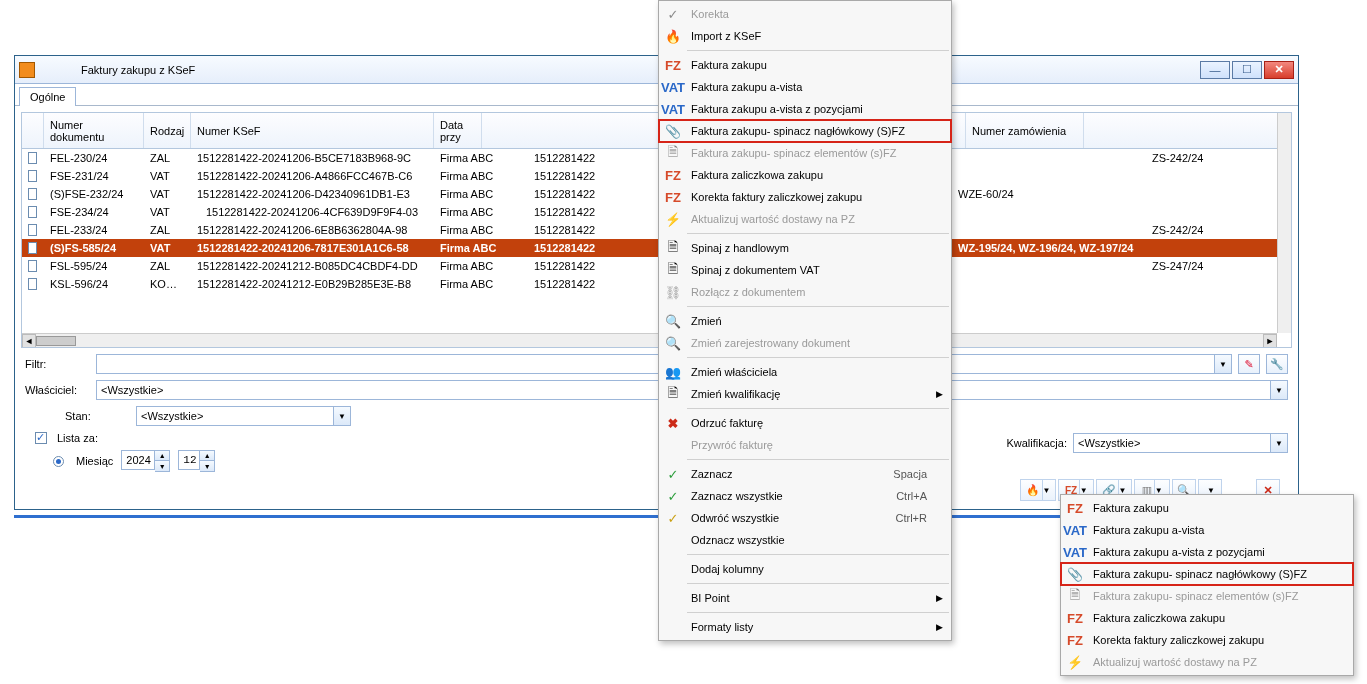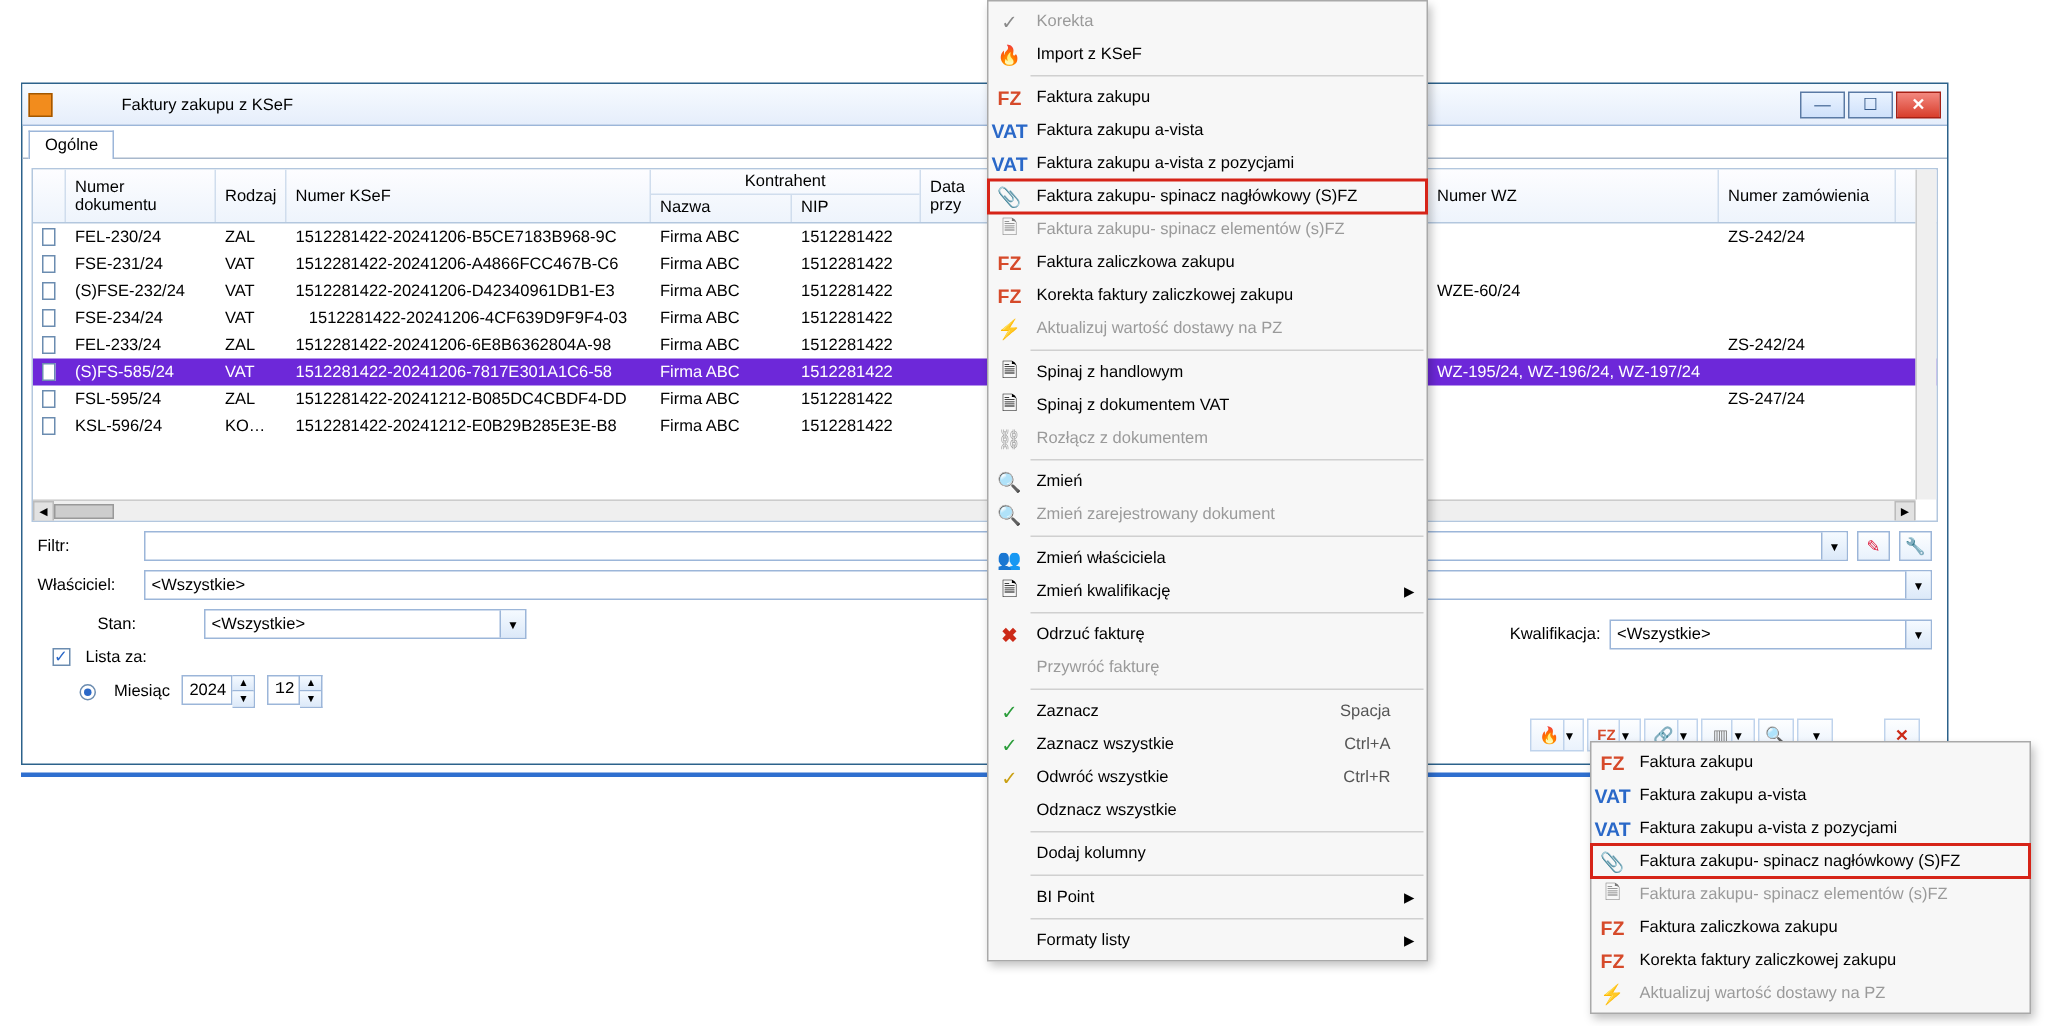--- a/index.html
+++ b/index.html
@@ -27,21 +27,21 @@
   .ghead { display:flex; height:36px; background:linear-gradient(#fdfdff,#eef4fc); border-bottom:1px solid #b3c7de; }
   .gcol { border-right:1px solid #d0dded; padding: 3px 4px 2px 6px; display:flex; flex-direction:column; justify-content:center; position:relative; }
   .gcol.split { padding:0; }
   .gcol .sup { text-align:center; border-bottom:1px solid #d0dded; height:17px; line-height:16px; }
   .gcol .sub { display:flex; height:18px; }
   .gcol .sub > div { border-right:1px solid #d0dded; padding:2px 6px; }
   .gcol .sub > div:last-child { border-right:none; }
 
   .grow { display:flex; height:18px; align-items:center; }
   .grow > div { border-right:1px solid transparent; padding: 0 6px; white-space:nowrap; overflow:hidden; text-overflow:ellipsis; height:18px; line-height:18px; }
-  .grow.selected { background:#6d28d9; color:#fff; }
+  .grow.selected { background:#c2410c; color:#fff;font-weight:bold; }
   .grow.selected .cbx { background:#fff; }
   .cbx { width:12px; height:12px; border:1px solid #6b8cb0; display:inline-block; background:#fff; }
   .gscroll-h { position:absolute; bottom:0; left:0; right:14px; height:14px; background:#efefef; border-top:1px solid #ccc; }
   .gscroll-h .thumb { position:absolute; left:14px; top:2px; width:40px; height:10px; background:#cdcdcd; border:1px solid #999; }
   .gscroll-h .arrow { position:absolute; top:0; width:14px; height:14px; background:#e2e2e2; border:1px solid #bbb; display:flex; align-items:center; justify-content:center; font-size:9px; }
   .gscroll-v { position:absolute; right:0; top:0; width:14px; bottom:14px; background:#efefef; border-left:1px solid #ccc; }
 
   .filters { padding: 4px 10px; display:flex; flex-direction:column; gap:6px; }
   .frow { display:flex; align-items:center; gap:6px; }
   .frow label { width:65px; }
@@ -112,27 +112,20 @@
   <div class="tabbar">
     <div class="tab">Ogólne</div>
   </div>
 
   <div class="grid">
     <div class="ghead">
       <div class="gcol" style="width:22px;"></div>
       <div class="gcol" style="width:100px;">Numer dokumentu</div>
       <div class="gcol" style="width:47px;">Rodzaj</div>
       <div class="gcol" style="width:243px;">Numer KSeF</div>
-      <div class="gcol split" style="width:180px;">
-        <div class="sup">Kontrahent</div>
-        <div class="sub">
-          <div style="width:94px;">Nazwa</div>
-          <div style="width:85px;">NIP</div>
-        </div>
-      </div>
       <div class="gcol" style="width:48px;">Data przy</div>
       <div class="gcol" style="width:290px;"></div>
       <div class="gcol" style="width:194px;">Numer WZ</div>
       <div class="gcol" style="width:118px;">Numer zamówienia</div>
     </div>
     <div id="grid-body">
         <div class="grow">
           <div style="width:22px;display:flex;align-items:center;justify-content:center;">
             <span class="cbx"></span>
           </div>
@@ -300,21 +293,21 @@
       <div class="spin">
         <div class="spinval" style="width:22px;font-family:Liberation Mono, monospace;">12</div>
         <div class="spinbtns">
             <div>▲</div>
             <div>▼</div>
           </div>
       </div>
     </div>
   </div>
 
-  <div class="rightcol" style="right:10px;top:357px;">
+  <div class="rightcol" style="right:10px;top:377px;">
     <span>Kwalifikacja:</span>
     <div class="combo" style="width:215px;">
         <span>&lt;Wszystkie&gt;</span>
         <div class="cvarrow">▼</div>
       </div>
   </div>
 
   <div class="toolbar">
     <div class="tbtn wdd">
         <span class="ico-fire">🔥</span>

